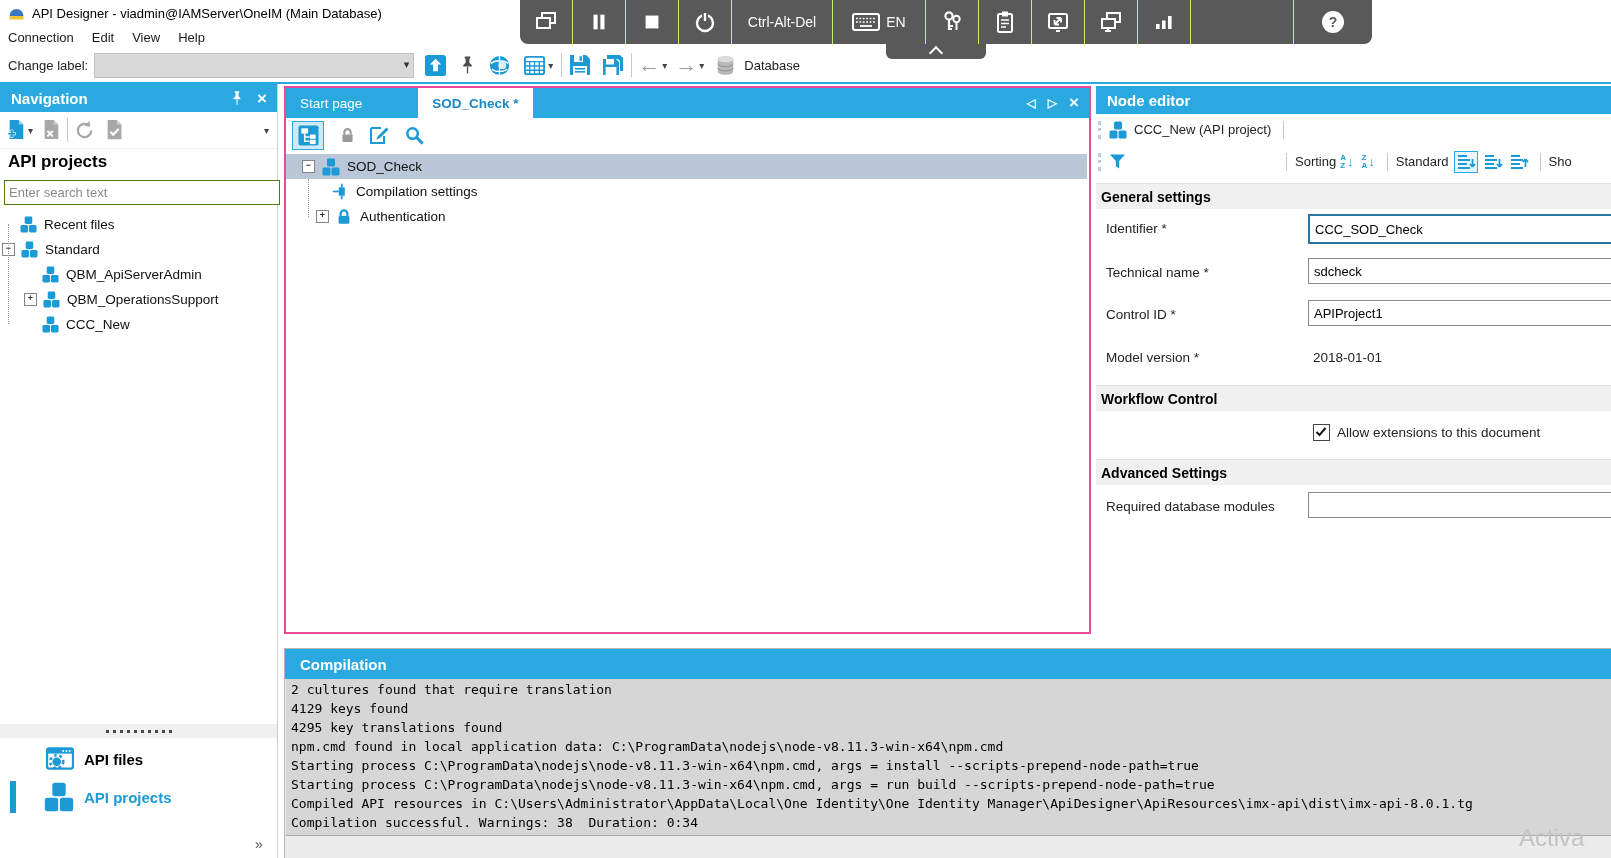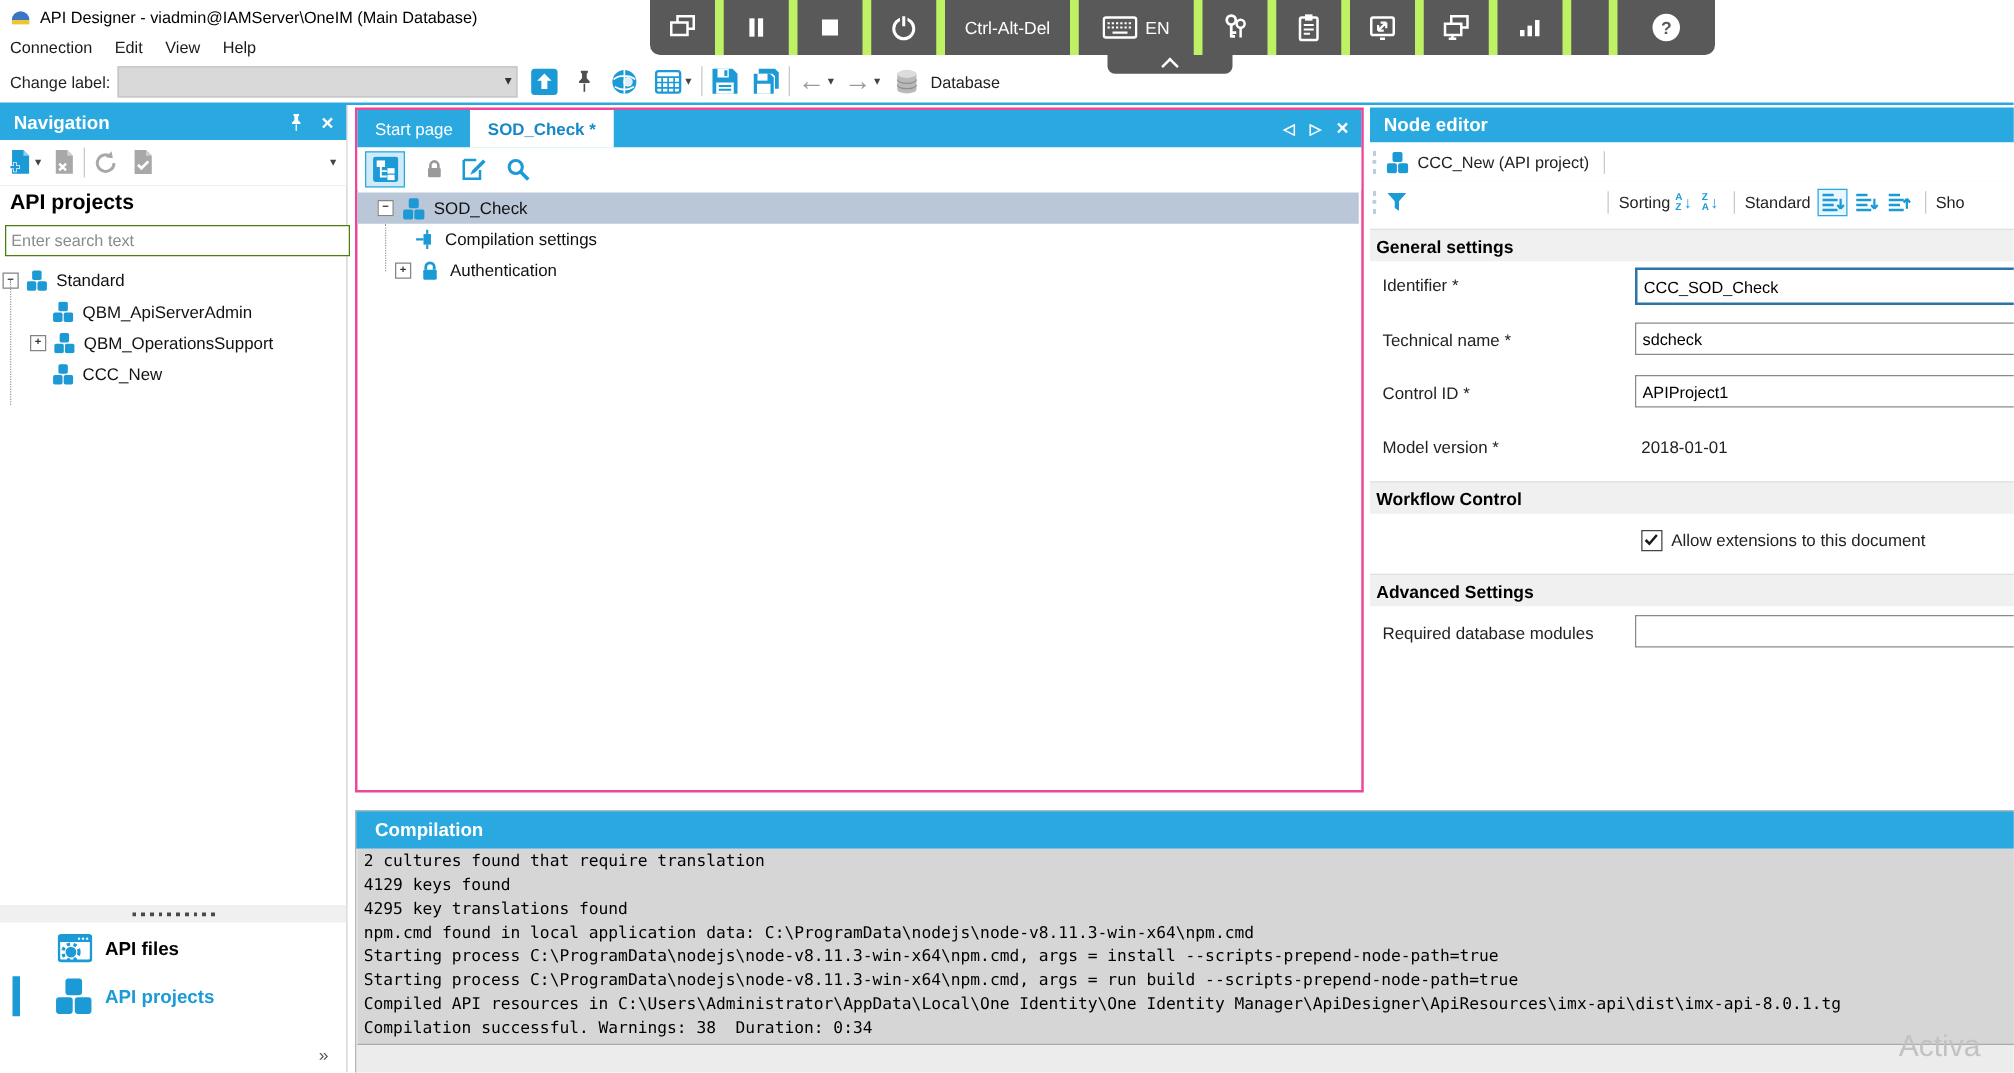--- a/index.html
+++ b/index.html
@@ -22,21 +22,21 @@
   .combo{width:318px;height:23px;background:#d9d9d9;border:1px solid #c2c2c2;margin-left:6px;position:relative;}
   .combo .arr{position:absolute;right:4px;top:4px;font-size:11px;color:#333;}
   .tb-sep{width:1px;height:24px;background:#c8c8c8;margin:0 6px;}
   .caret{font-size:10px;color:#444;margin:0 2px;}
   .nav-arrow{font-size:22px;font-weight:bold;color:#9a9a9a;line-height:22px;}
   .blue-line{left:0;top:82px;width:100%;height:2px;background:#29a9e0;}
 
   
   .vmbar{left:520px;top:0;width:852px;height:44px;background:#595959;border-radius:0 0 8px 8px;
          display:flex;align-items:stretch;color:#fff;z-index:50;}
-  .vmseg{display:flex;align-items:center;justify-content:center;border-right:7px solid #bef264;}
+  .vmseg{display:flex;align-items:center;justify-content:center;border-right:1px solid #bef264;}
   .vmseg.last{border-right:none;border-radius:0 0 8px 0;}
   .vmtext{font-size:14px;color:#fff;white-space:nowrap;}
   .helpcircle{width:22px;height:22px;border-radius:50%;background:#fff;color:#595959;
               font-size:14px;font-weight:bold;display:flex;align-items:center;justify-content:center;}
   .collapse-tab{left:886px;top:44px;width:100px;height:15px;background:#595959;
                 border-radius:0 0 6px 6px;display:flex;align-items:flex-start;justify-content:center;z-index:49;}
   .chev-up{width:8px;height:8px;border-left:2px solid #fff;border-top:2px solid #fff;
            transform:rotate(45deg);margin-top:4px;}
 
   
@@ -62,21 +62,21 @@
   .splitter .dots{width:66px;height:3px;background:repeating-linear-gradient(90deg,#4a4a4a 0 3px,transparent 3px 7px);}
   .nav-bottom-item{display:flex;align-items:center;height:38px;position:relative;}
   .nav-bottom-item .blabel{font-size:15px;font-weight:bold;margin-left:10px;}
   .sel-bar{position:absolute;left:10px;top:3px;width:6px;height:32px;background:#1b9ad6;}
   .more-chev{position:absolute;left:255px;top:752px;font-size:14px;color:#555;}
 
   
   .center-panel{left:284px;top:86px;width:803px;height:544px;background:#fff;border:2px solid #ec4899;}
   .tabbar{left:0;top:0;width:100%;height:30px;background:#29a9e0;display:flex;align-items:stretch;}
   .tab{display:flex;align-items:center;padding:0 14px;font-size:13.5px;color:#fff;cursor:default;}
-  .tab.active{background:#fff;color:#1789c6;font-weight:bold;}
+  .tab.active{background:#fff;color:#1789c6;font-weight:bold;margin-left:42px;}
   .tab-ctrl{position:absolute;right:10px;top:0;height:30px;display:flex;align-items:center;gap:12px;
             color:#fff;font-size:13px;font-weight:bold;}
   .doc-tools{left:0;top:30px;width:100%;height:34px;background:#fff;display:flex;align-items:center;}
   .tool-btn-sel{width:30px;height:27px;background:#cfeaf8;border:1px solid #29a9e0;
                 display:flex;align-items:center;justify-content:center;margin-left:6px;}
   .ctree{left:0;top:66px;width:801px;}
   .ctree .trow{height:25px;}
   .sel-row{background:#b9c7d8;}
 
   
@@ -420,20 +420,26 @@
     <svg class="ic" width="22" height="22" viewBox="0 0 24 24" style="margin-left:9px">
         <use href="#s-doccheck"></use>
       </svg>
     <span class="caret" style="margin-left:auto;margin-right:8px">▾</span>
   </div>
   <div class="abs nav-heading">API projects</div>
   <input class="abs search-box" placeholder="Enter search text" style="">
 
   <div class="abs tree">
     <div class="guide" style="left:8px;top:12px;height:100px"></div>
+    <div class="trow" style="padding-left:20px">
+      <svg class="ic" width="17" height="17" viewBox="0 0 18 18">
+          <use href="#s-cubes"></use>
+        </svg>
+      <span class="lbl">Recent files</span>
+    </div>
     <div class="trow" style="padding-left:2px">
       <span class="exp minus"></span>
       <svg class="ic" width="17" height="17" viewBox="0 0 18 18" style="margin-left:6px">
           <use href="#s-cubes"></use>
         </svg>
       <span class="lbl">Standard</span>
     </div>
     <div class="trow" style="padding-left:42px">
       <svg class="ic" width="17" height="17" viewBox="0 0 18 18">
           <use href="#s-cubes"></use>

